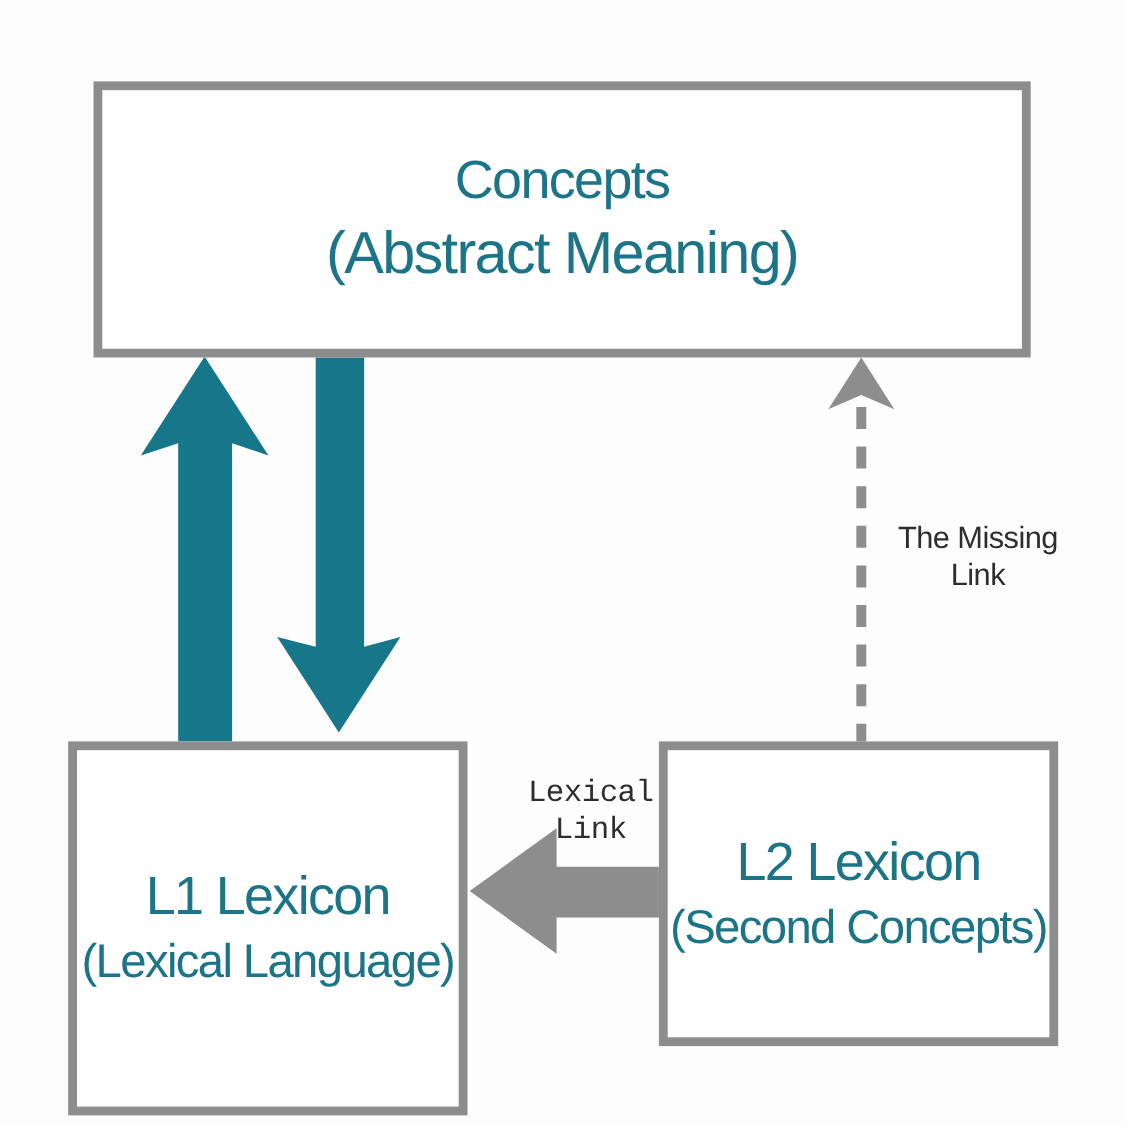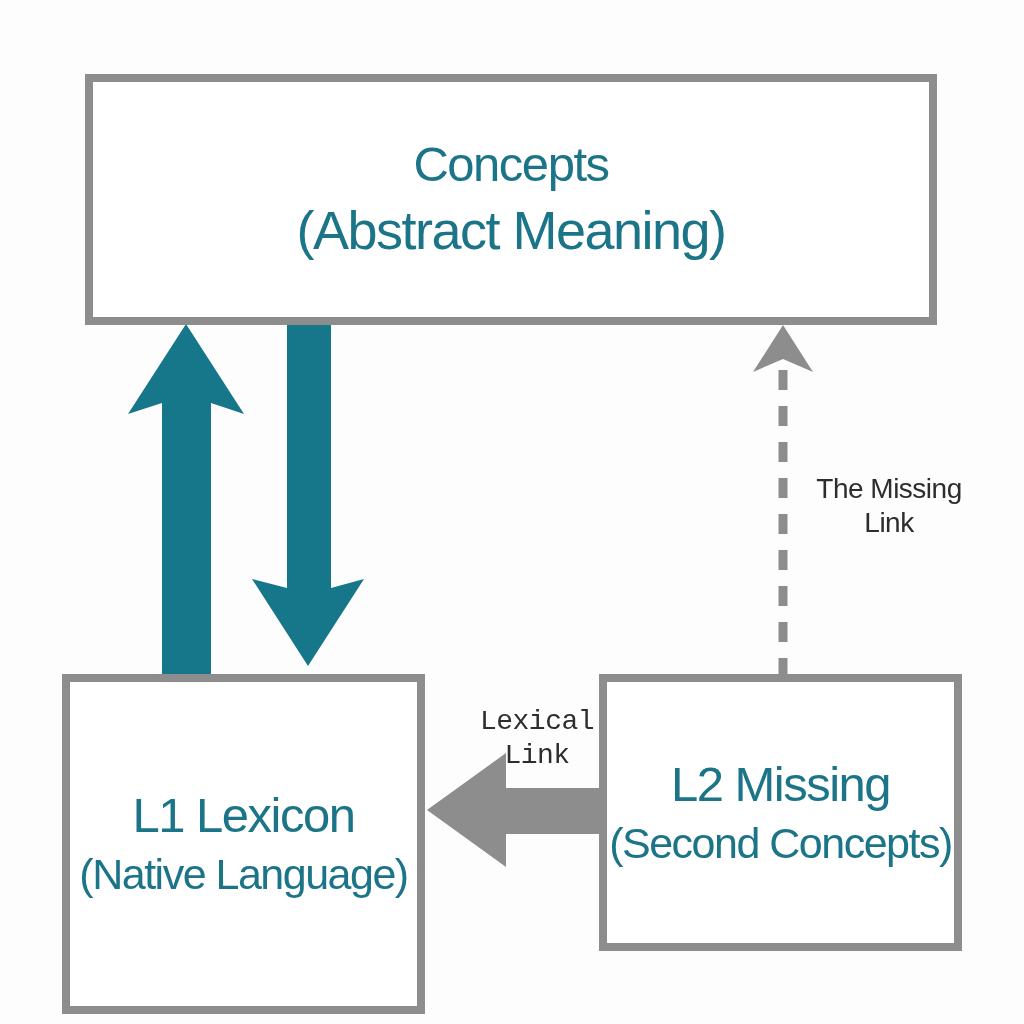--- a/index.html
+++ b/index.html
@@ -87,24 +87,24 @@
     <polygon points="783,325 813,372 783,359 753,372" fill="#8d8d8d"></polygon>
   </svg>
 
   <div class="box box-concepts">
     <div class="box-title">Concepts</div>
     <div class="box-subtitle">(Abstract Meaning)</div>
   </div>
 
   <div class="box box-l1">
     <div class="box-title">L1 Lexicon</div>
-    <div class="box-subtitle">(Native Language)</div>
+    <div class="box-subtitle">(Lexical Language)</div>
   </div>
 
   <div class="box box-l2">
-    <div class="box-title">L2 Missing</div>
+    <div class="box-title">L2 Lexicon</div>
     <div class="box-subtitle">(Second Concepts)</div>
   </div>
 
   <div class="edge-label label-missing-link">The Missing Link</div>
   <div class="edge-label label-lexical-link">Lexical Link</div>
 
 </div>
 
 </body></html>

